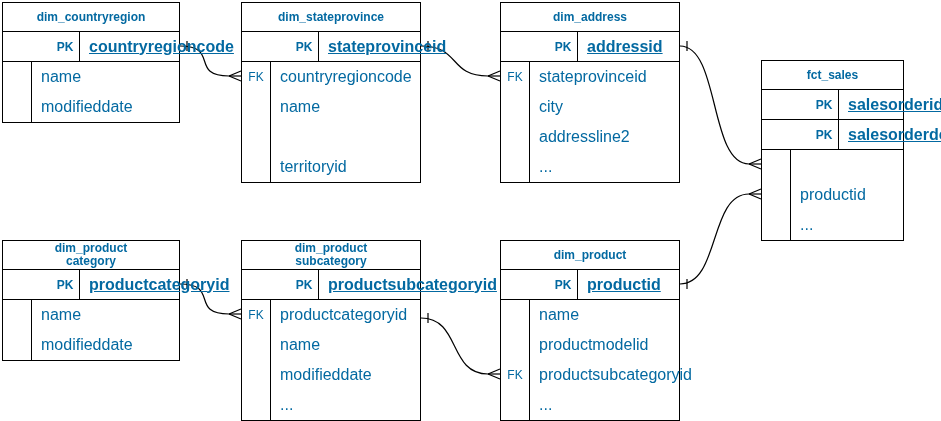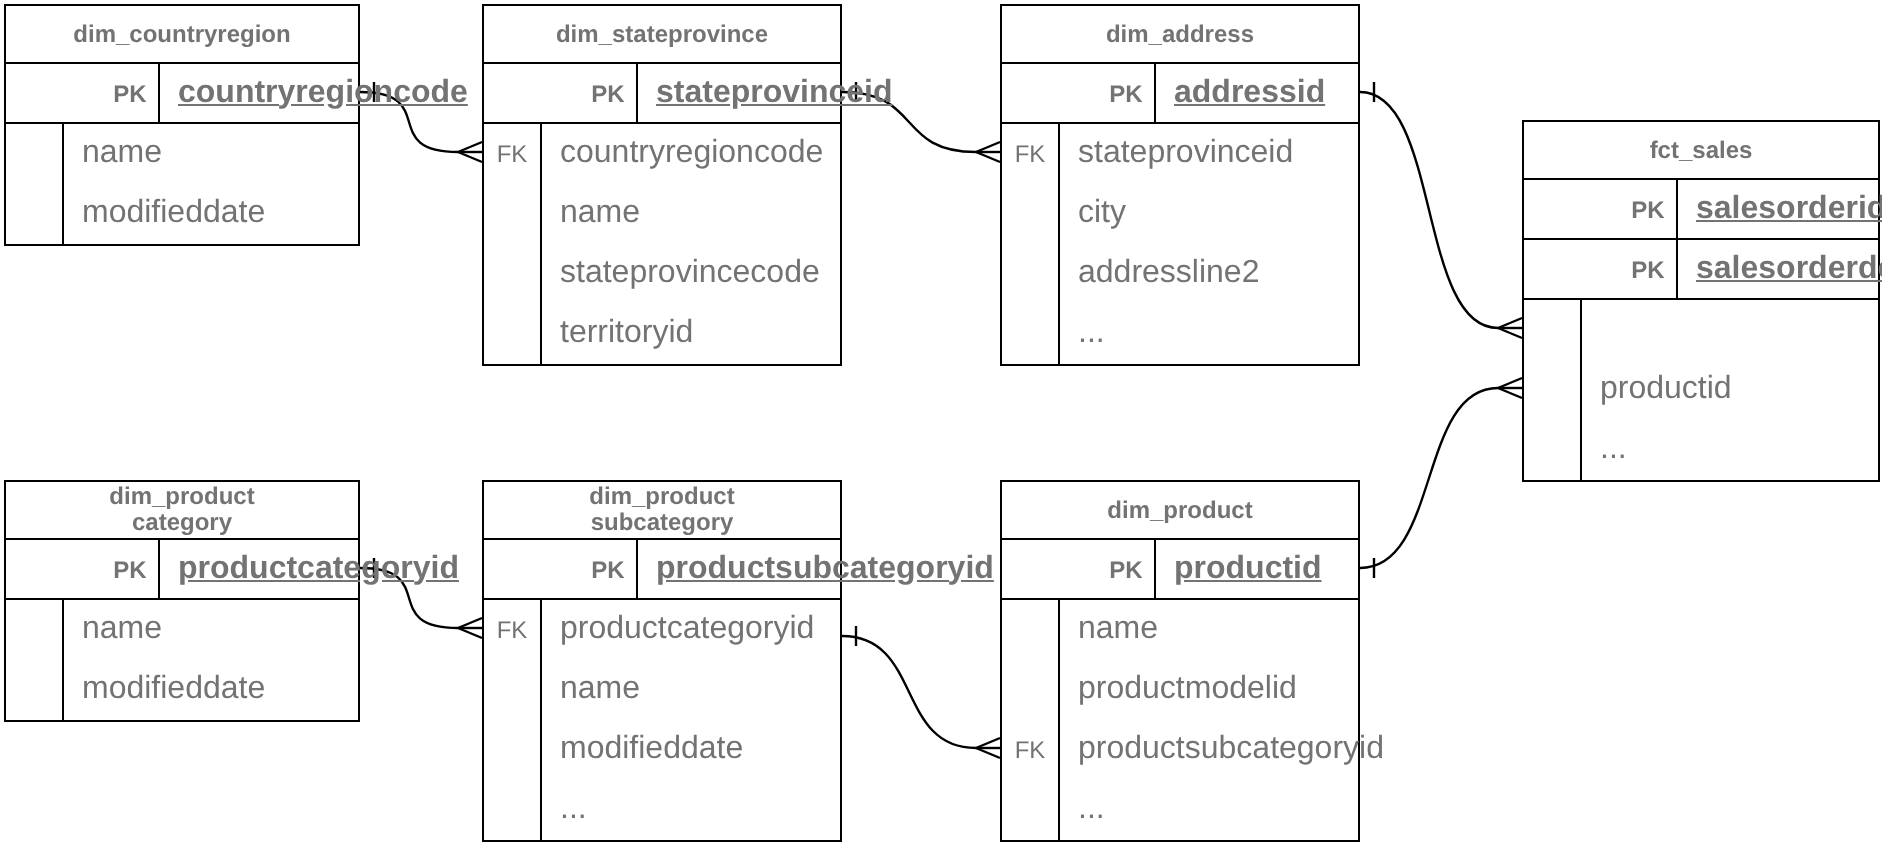--- a/index.html
+++ b/index.html
@@ -6,21 +6,21 @@
     margin: 0;
     padding: 0;
     background: #ffffff;
   }
   .canvas {
     position: relative;
     width: 941px;
     height: 421px;
     background: #ffffff;
     font-family: "Liberation Sans", sans-serif;
-    color: #737373;
+    color: #0369a1;
     overflow: hidden;
   }
   svg.edges {
     position: absolute;
     left: 0;
     top: 0;
     width: 941px;
     height: 421px;
   }
   svg.edges path, svg.edges line {
@@ -160,21 +160,20 @@
         <div class="row">
           <div class="keycell">FK</div>
           <div class="fieldcell">countryregioncode</div>
         </div>
         <div class="row">
           <div class="keycell"></div>
           <div class="fieldcell">name</div>
         </div>
         <div class="row">
           <div class="keycell"></div>
-          <div class="fieldcell">stateprovincecode</div>
         </div>
         <div class="row">
           <div class="keycell"></div>
           <div class="fieldcell">territoryid</div>
         </div>
       </div>
       <div class="tbl" style="left: 500px; top: 2px; width: 180px;">
         <div class="tbl-header">
           <div>dim_address</div>
         </div>
@@ -192,21 +191,21 @@
         </div>
         <div class="row">
           <div class="keycell"></div>
           <div class="fieldcell">addressline2</div>
         </div>
         <div class="row">
           <div class="keycell"></div>
           <div class="fieldcell">...</div>
         </div>
       </div>
-      <div class="tbl" style="left: 761px; top: 60px; width: 179px;">
+      <div class="tbl" style="left: 761px; top: 60px; width: 143px;">
         <div class="tbl-header">
           <div>fct_sales</div>
         </div>
         <div class="row pk">
           <div class="keycell bold">PK</div>
           <div class="fieldcell pk">salesorderid</div>
         </div>
         <div class="row pk">
           <div class="keycell bold">PK</div>
           <div class="fieldcell pk">salesorderdetailid</div>

